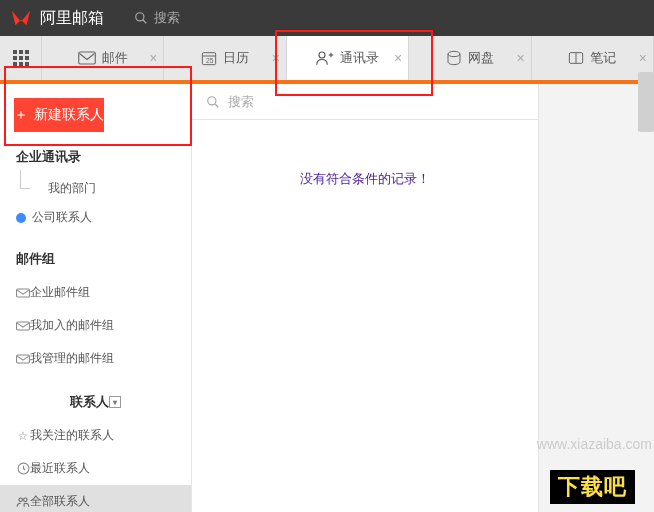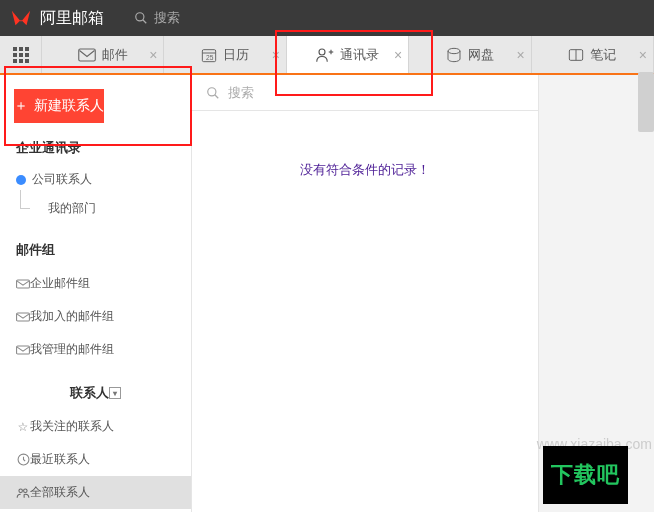--- a/index.html
+++ b/index.html
@@ -3,21 +3,21 @@
   <meta charset="utf-8">
   <style>
     * { box-sizing: border-box; margin: 0; padding: 0; font-family: "Microsoft YaHei", Arial, sans-serif; }
     body { width: 654px; height: 512px; overflow: hidden; background: #fff; position: relative; }
     
     .topbar { height: 36px; background: #3a3a3a; display: flex; align-items: center; color: #fff; padding: 0 10px; }
     .logo { width: 22px; height: 22px; margin-right: 8px; }
     .search-global { margin-left: 30px; display: flex; align-items: center; color: #aaa; font-size: 13px; }
     .search-global svg { margin-right: 6px; }
     
-    .tabbar { height: 39px; background: #e8e8e8; display: flex; align-items: stretch; border-bottom: 2px solid #f97316; }
+    .tabbar { height: 48px; background: #e8e8e8; display: flex; align-items: stretch; border-bottom: 4px solid #f97316; }
     .apps-btn { width: 42px; display: flex; align-items: center; justify-content: center; border-right: 1px solid #d5d5d5; }
     .apps-grid { display: grid; grid-template-columns: repeat(3, 4px); grid-template-rows: repeat(3, 4px); gap: 2px; }
     .apps-grid span { background: #555; }
     .tab { flex: 1; display: flex; align-items: center; justify-content: center; position: relative; color: #595959; font-size: 13px; border-right: 1px solid #d5d5d5; gap: 6px; }
     .tab-active { background: #fff; text-align: center; }
     .tab-close { position: absolute; right: 6px; color: #aaa; font-size: 14px; }
     .tab svg { flex-shrink: 0; }
     
     .content { display: flex; height: calc(512px - 72px); }
     .sidebar { width: 192px; border-right: 1px solid #e5e5e5; padding: 10px 0; overflow: hidden; }
@@ -38,21 +38,21 @@
     .main-col { flex: 1; border-right: 1px solid #e5e5e5; }
     .main-search { height: 36px; border-bottom: 1px solid #e5e5e5; display: flex; align-items: center; padding: 0 14px; color: #aaa; font-size: 13px; gap: 8px; }
     .empty { text-align: center; padding-top: 50px; color: #4c1d95; font-size: 13px; }
     .panel-right { width: 115px; background: #f3f3f3; }
     
     .highlight-red { position: absolute; border: 2px solid #ff1a1a; pointer-events: none; z-index: 10; }
     .highlight-1 { left: 4px; top: 66px; width: 188px; height: 80px; }
     .highlight-2 { left: 275px; top: 30px; width: 158px; height: 66px; }
     
     .watermark { position: absolute; right: 2px; bottom: 60px; font-size: 14px; color: #ccc; }
-    .bottom-logo { position: absolute; right: 26px; bottom: 8px; background: #000; color: #22c55e; font-size: 22px; font-weight: bold; padding: 14px 8px; letter-spacing: 1px; }
+    .bottom-logo { position: absolute; right: 19px; bottom: 8px; background: #000; color: #fde047; font-size: 22px; font-weight: bold; padding: 2px 8px; letter-spacing: 1px; }
     
     .scrollbar { position: absolute; right: 0; top: 72px; width: 16px; height: 60px; background: #d0d0d0; border-radius: 2px; }
   </style>
 </head>
 <body>
 
 <div class="topbar">
   <svg class="logo" viewBox="0 0 24 24">
       <path d="M2 4 L12 16 L22 4 L18 20 L12 14 L6 20 Z" fill="#ff3322"></path>
     </svg>
@@ -126,27 +126,27 @@
 </div>
 
 <div class="content">
   <div class="sidebar">
     <button class="new-btn">
       <span>＋</span>
       <span>新建联系人</span>
     </button>
 
     <div class="section-header">企业通讯录</div>
+    <div class="tree-item tree-sub">
+      <div class="tree-line"></div>
+      <span>我的部门</span>
+    </div>
     <div class="tree-item">
       <div class="tree-dot"></div>
       <span>公司联系人</span>
-    </div>
-    <div class="tree-item tree-sub">
-      <div class="tree-line"></div>
-      <span>我的部门</span>
     </div>
 
     <div class="section">
       <div class="section-header">邮件组</div>
       <div class="list-item">
         <span class="icon-wrap">
             <svg width="14" height="12" viewBox="0 0 24 20" fill="none" stroke="#888" stroke-width="1.8">
               <rect x="1" y="3" width="22" height="14" rx="2"></rect>
               <path d="M2 5 L12 12 L22 5"></path>
             </svg>

